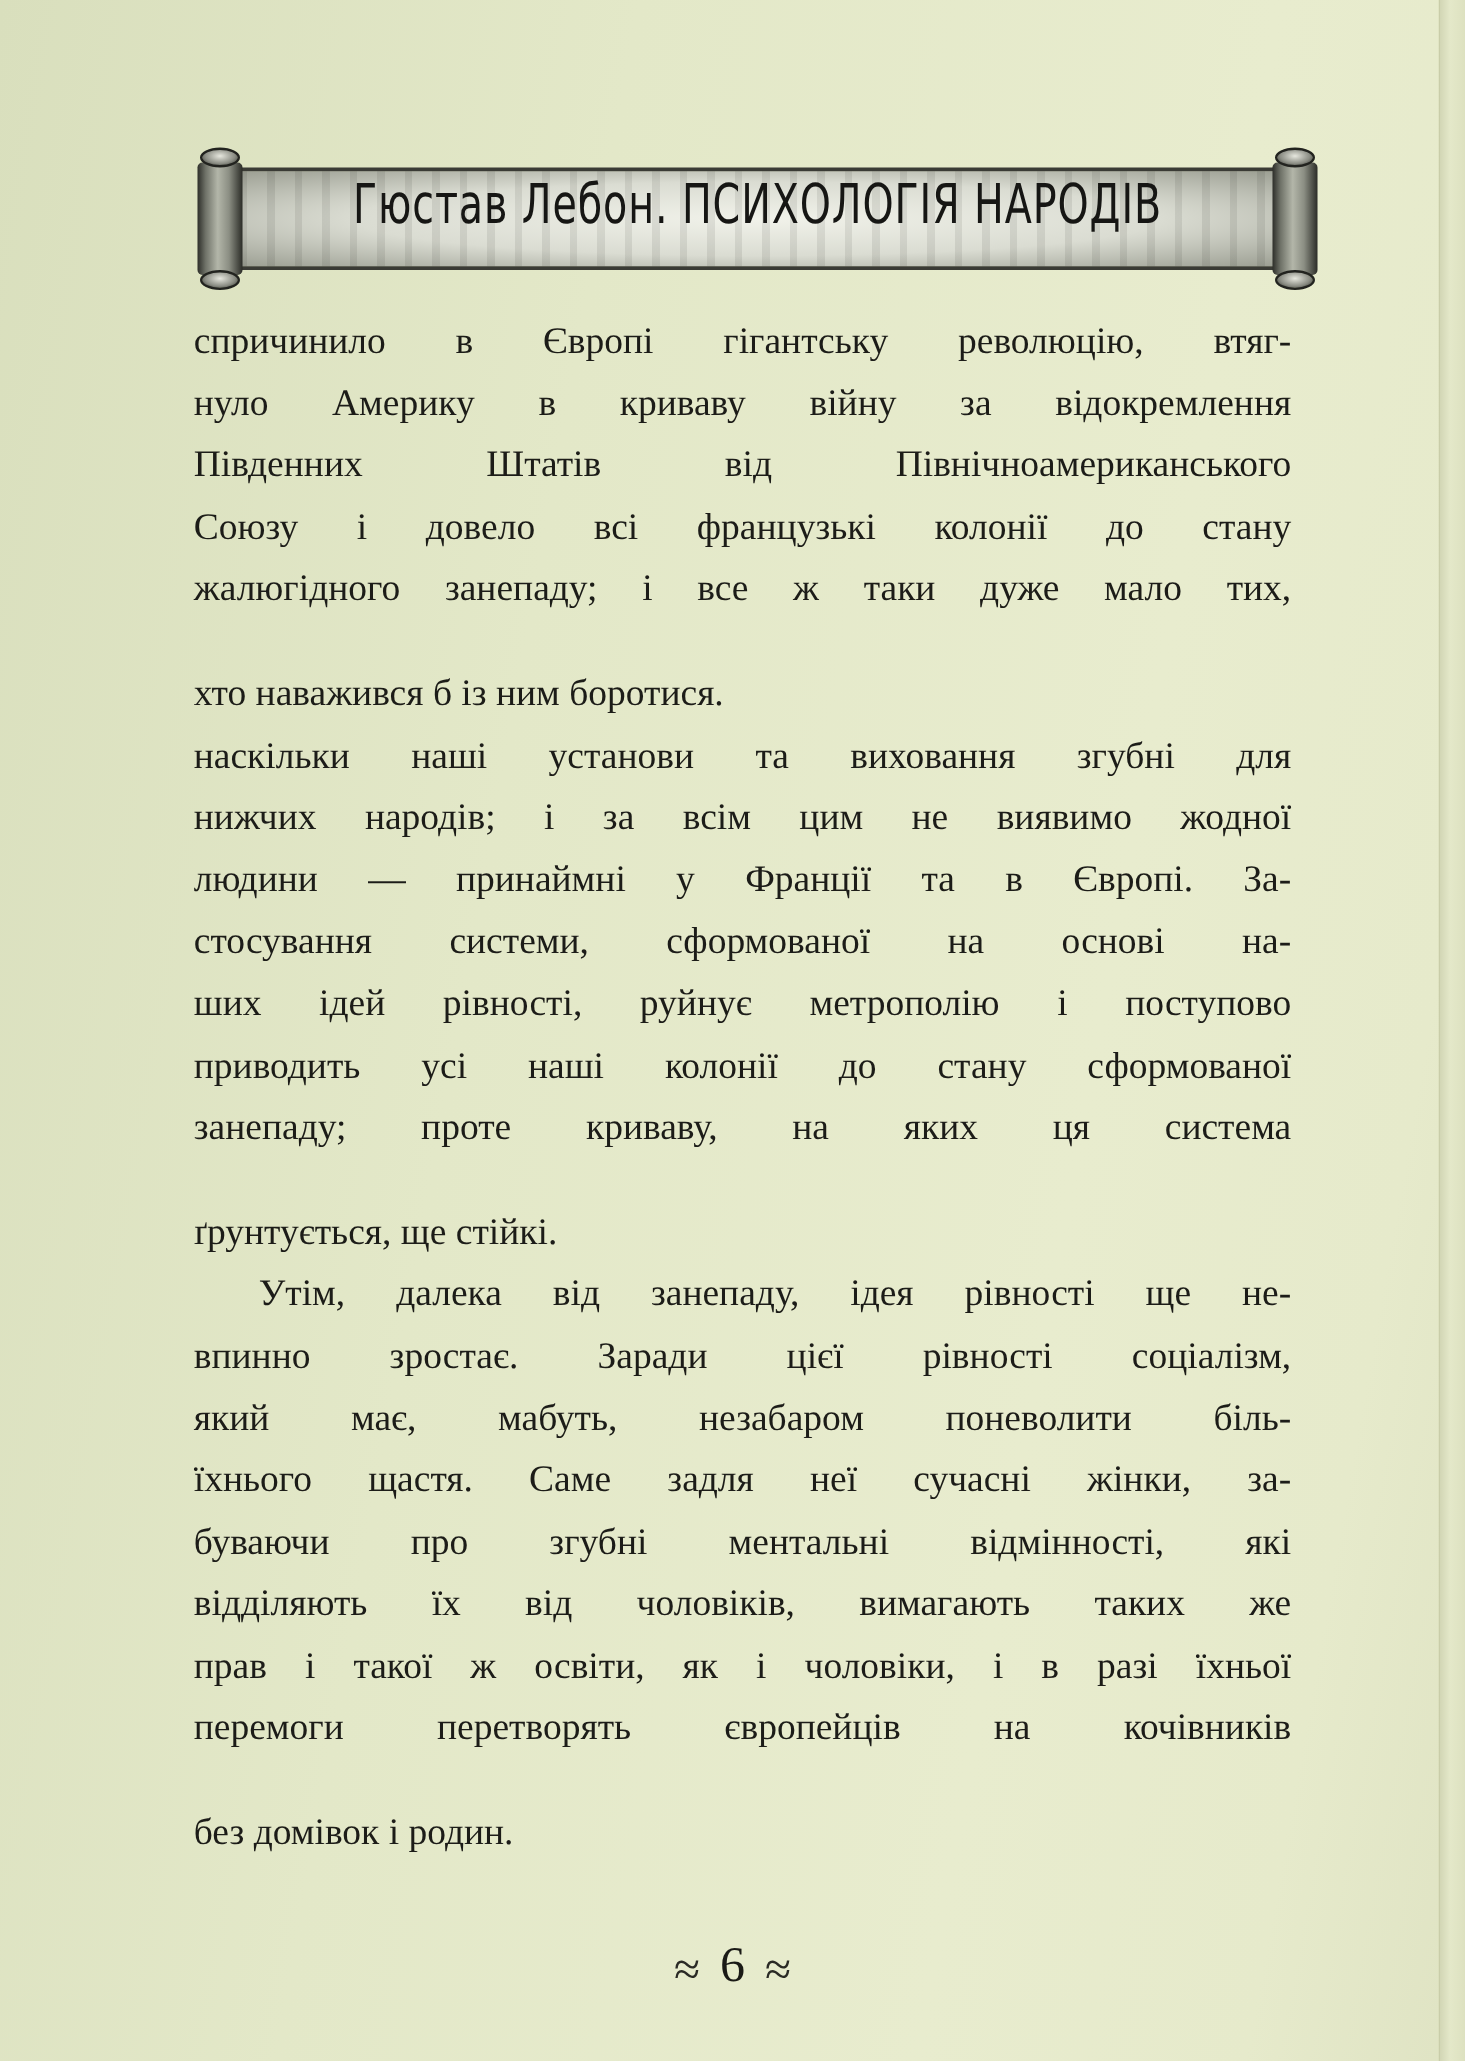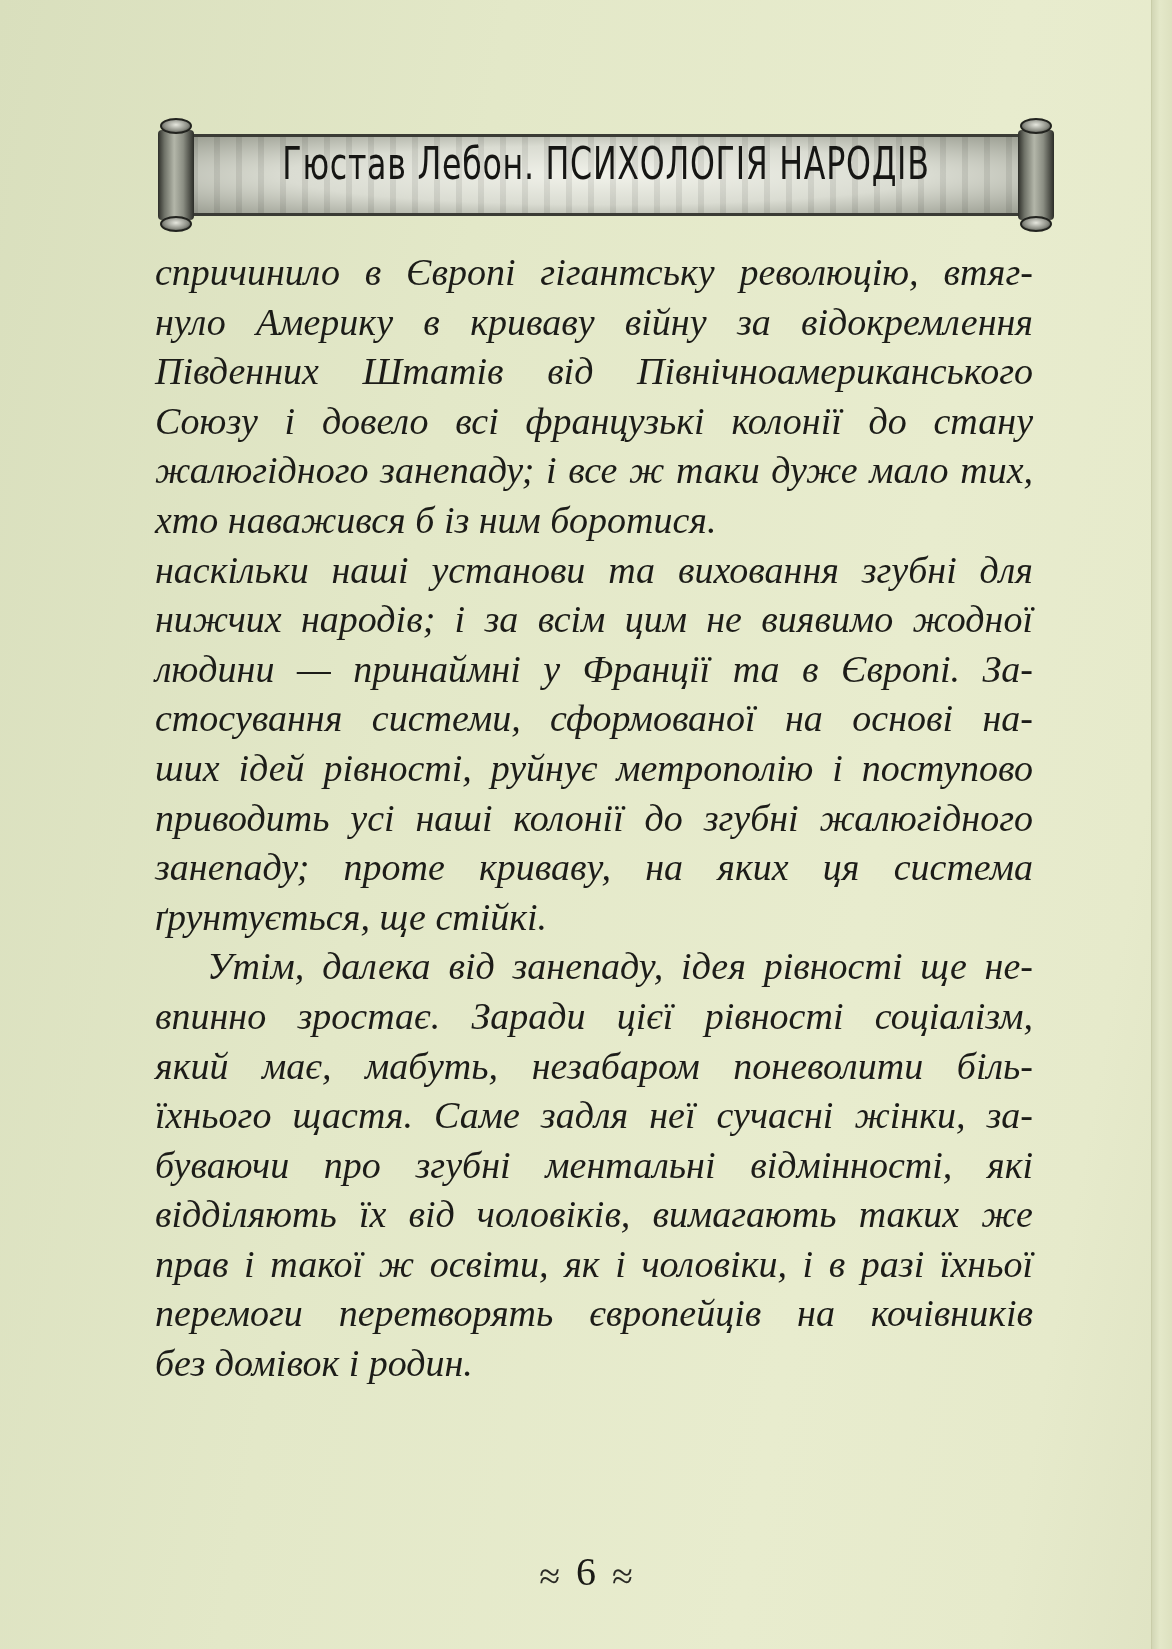--- a/index.html
+++ b/index.html
@@ -49,27 +49,27 @@
     position: absolute; left: 0; right: 0; top: 22px; text-align: center;
     font-family: "DejaVu Sans", sans-serif;
     font-size: 44px; letter-spacing: 1px;
     transform: scaleX(0.72);
     color: #161614;
     white-space: nowrap;
   }
   
   .text-block {
     position: absolute; left: 155px; top: 248px; width: 878px;
-    font-size: 38px; line-height: 49.6px; font-style: italic;
+    font-size: 30px; line-height: 49.6px;
   }
   .line {
     display: block; white-space: nowrap; height: 49.6px;
     text-align: justify; text-align-last: justify;
   }
-  .line.last { text-align-last: left; }
+  .line.last { text-align-last: left; margin-top: 34px; }
   .line.indent { padding-left: 52px; }
   
   .page-number {
     position: absolute; left: 0; right: 0; top: 1548px;
     text-align: center; font-size: 40px; color: #1a1a16;
   }
   .flourish {
     display: inline-block; font-size: 38px; vertical-align: middle;
     color: #2a2a25; margin: 0 6px;
   }
@@ -97,21 +97,21 @@
   <span class="line">нуло Америку в криваву війну за відокремлення</span>
   <span class="line">Південних Штатів від Північноамериканського</span>
   <span class="line">Союзу і довело всі французькі колонії до стану</span>
   <span class="line">жалюгідного занепаду; і все ж таки дуже мало тих,</span>
   <span class="line last">хто наважився б із ним боротися.</span>
   <span class="line">наскільки наші установи та виховання згубні для</span>
   <span class="line">нижчих народів; і за всім цим не виявимо жодної</span>
   <span class="line">людини — принаймні у Франції та в Європі. За-</span>
   <span class="line">стосування системи, сформованої на основі на-</span>
   <span class="line">ших ідей рівності, руйнує метрополію і поступово</span>
-  <span class="line">приводить усі наші колонії до згубні жалюгідного</span>
+  <span class="line">приводить усі наші колонії до стану сформованої</span>
   <span class="line">занепаду; проте криваву, на яких ця система</span>
   <span class="line last">ґрунтується, ще стійкі.</span>
   <span class="line indent">Утім, далека від занепаду, ідея рівності ще не-</span>
   <span class="line">впинно зростає. Заради цієї рівності соціалізм,</span>
   <span class="line">який має, мабуть, незабаром поневолити біль-</span>
   <span class="line">їхнього щастя. Саме задля неї сучасні жінки, за-</span>
   <span class="line">буваючи про згубні ментальні відмінності, які</span>
   <span class="line">відділяють їх від чоловіків, вимагають таких же</span>
   <span class="line">прав і такої ж освіти, як і чоловіки, і в разі їхньої</span>
   <span class="line">перемоги перетворять європейців на кочівників</span>

